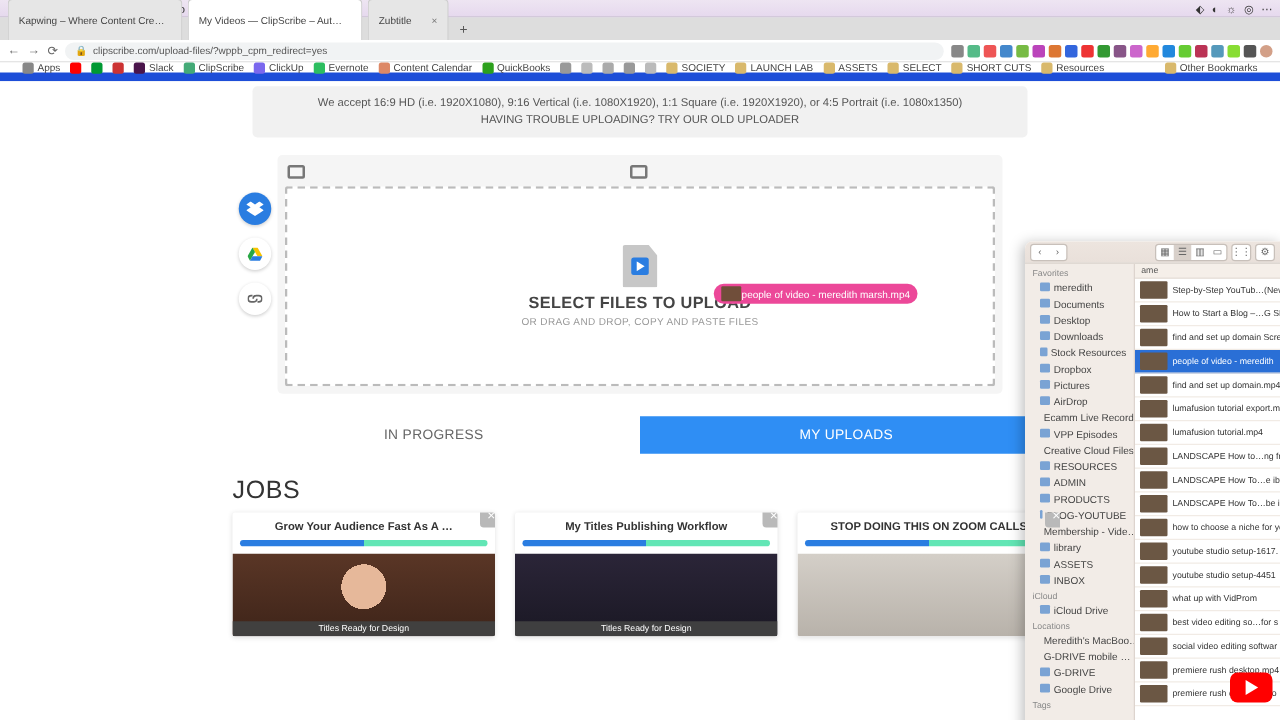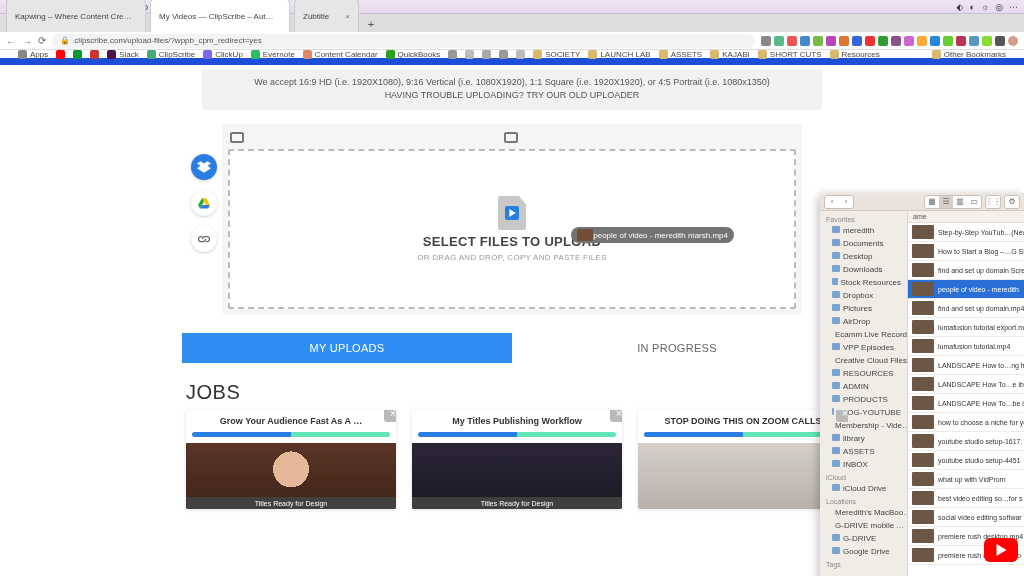--- a/index.html
+++ b/index.html
@@ -39,21 +39,21 @@
 .headerbar { display:flex; align-items:center; padding:2px 2px 6px; gap:260px; color:#666; }
 .ico-desk { width:14px; height:11px; border:2px solid #777; border-radius:2px; display:inline-block; }
 .source-btns { position:absolute; left:-32px; top:30px; width:28px; display:flex; flex-direction:column; gap:10px; align-items:center; }
 .srcbtn { width:26px; height:26px; border-radius:50%; background:#fff; box-shadow:0 1px 3px rgba(0,0,0,0.2); display:flex; align-items:center; justify-content:center; }
 .srcbtn.db { background:#2a7de1; }
 .dropzone { border:2px dashed #bbb; background:#fff; border-radius:2px; height:160px; display:flex; flex-direction:column; align-items:center; justify-content:center; gap:4px; position:relative; }
 .dropzone .fileicon { width:28px; height:34px; background:#c7c7c7; border-radius:2px; clip-path: polygon(0 0, 75% 0, 100% 25%, 100% 100%, 0 100%); display:flex; align-items:center; justify-content:center; }
 .playtri { width:14px; height:14px; background:#2a7de1; border-radius:2px; display:flex; align-items:center; justify-content:center; }
 .dz-title { font-size:13px; font-weight:600; color:#444; letter-spacing:0.3px; }
 .dz-sub { font-size:8px; color:#999; letter-spacing:0.3px; }
-.drag-pill { position:absolute; top:76px; right:60px; background:#737373; color:#fff; font-size:8px; padding:2px 6px; border-radius:8px; display:flex; align-items:center; gap:0;justify-content:center; }
+.drag-pill { position:absolute; top:76px; right:60px; background:#ec4899; color:#fff; font-size:8px; padding:2px 6px; border-radius:8px; display:flex; align-items:center; gap:0;justify-content:center; }
 .drag-pill .thumb { width:16px; height:12px; background:#704e3a; border-radius:1px; }
 
 .uploadtabs { width:660px; margin:18px auto 0; display:flex; }
 .utab { flex:1; text-align:center; font-size:11px; padding:9px 0; color:#666; letter-spacing:0.3px; }
 .utab.active { background:#2f8ef4; color:#fff; }
 
 .subtext { text-align:center; font-size:9px; color:#666; margin:10px auto 0; width:660px; }
 
 .jobshdr { font-size:20px; font-weight:400; letter-spacing:0.5px; color:#333; margin:18px 0 6px 186px; }
 
@@ -220,21 +220,21 @@
   <div class="bk">
       <span class="ic" style="background:#d9b96c"></span>
       <span>LAUNCH LAB</span>
     </div>
   <div class="bk">
       <span class="ic" style="background:#d9b96c"></span>
       <span>ASSETS</span>
     </div>
   <div class="bk">
       <span class="ic" style="background:#d9b96c"></span>
-      <span>KAJABI</span>
+      <span>SELECT</span>
     </div>
   <div class="bk">
       <span class="ic" style="background:#d9b96c"></span>
       <span>SHORT CUTS</span>
     </div>
   <div class="bk">
       <span class="ic" style="background:#d9b96c"></span>
       <span>Resources</span>
     </div>
   <div class="bk right">
@@ -285,22 +285,22 @@
       <div class="dz-title">SELECT FILES TO UPLOAD</div>
       <div class="dz-sub">OR DRAG AND DROP, COPY AND PASTE FILES</div>
       <div class="drag-pill">
         <div class="thumb"></div>
         <span>people of video - meredith marsh.mp4</span>
       </div>
     </div>
   </div>
 
   <div class="uploadtabs">
+    <div class="utab">IN PROGRESS</div>
     <div class="utab active">MY UPLOADS</div>
-    <div class="utab">IN PROGRESS</div>
   </div>
 
 
   <div class="jobshdr">JOBS</div>
 
   <div class="jobs">
     <div class="job">
       <div class="close">×</div>
       <div class="title">Grow Your Audience Fast As A …</div>
       <div class="prog"></div>

